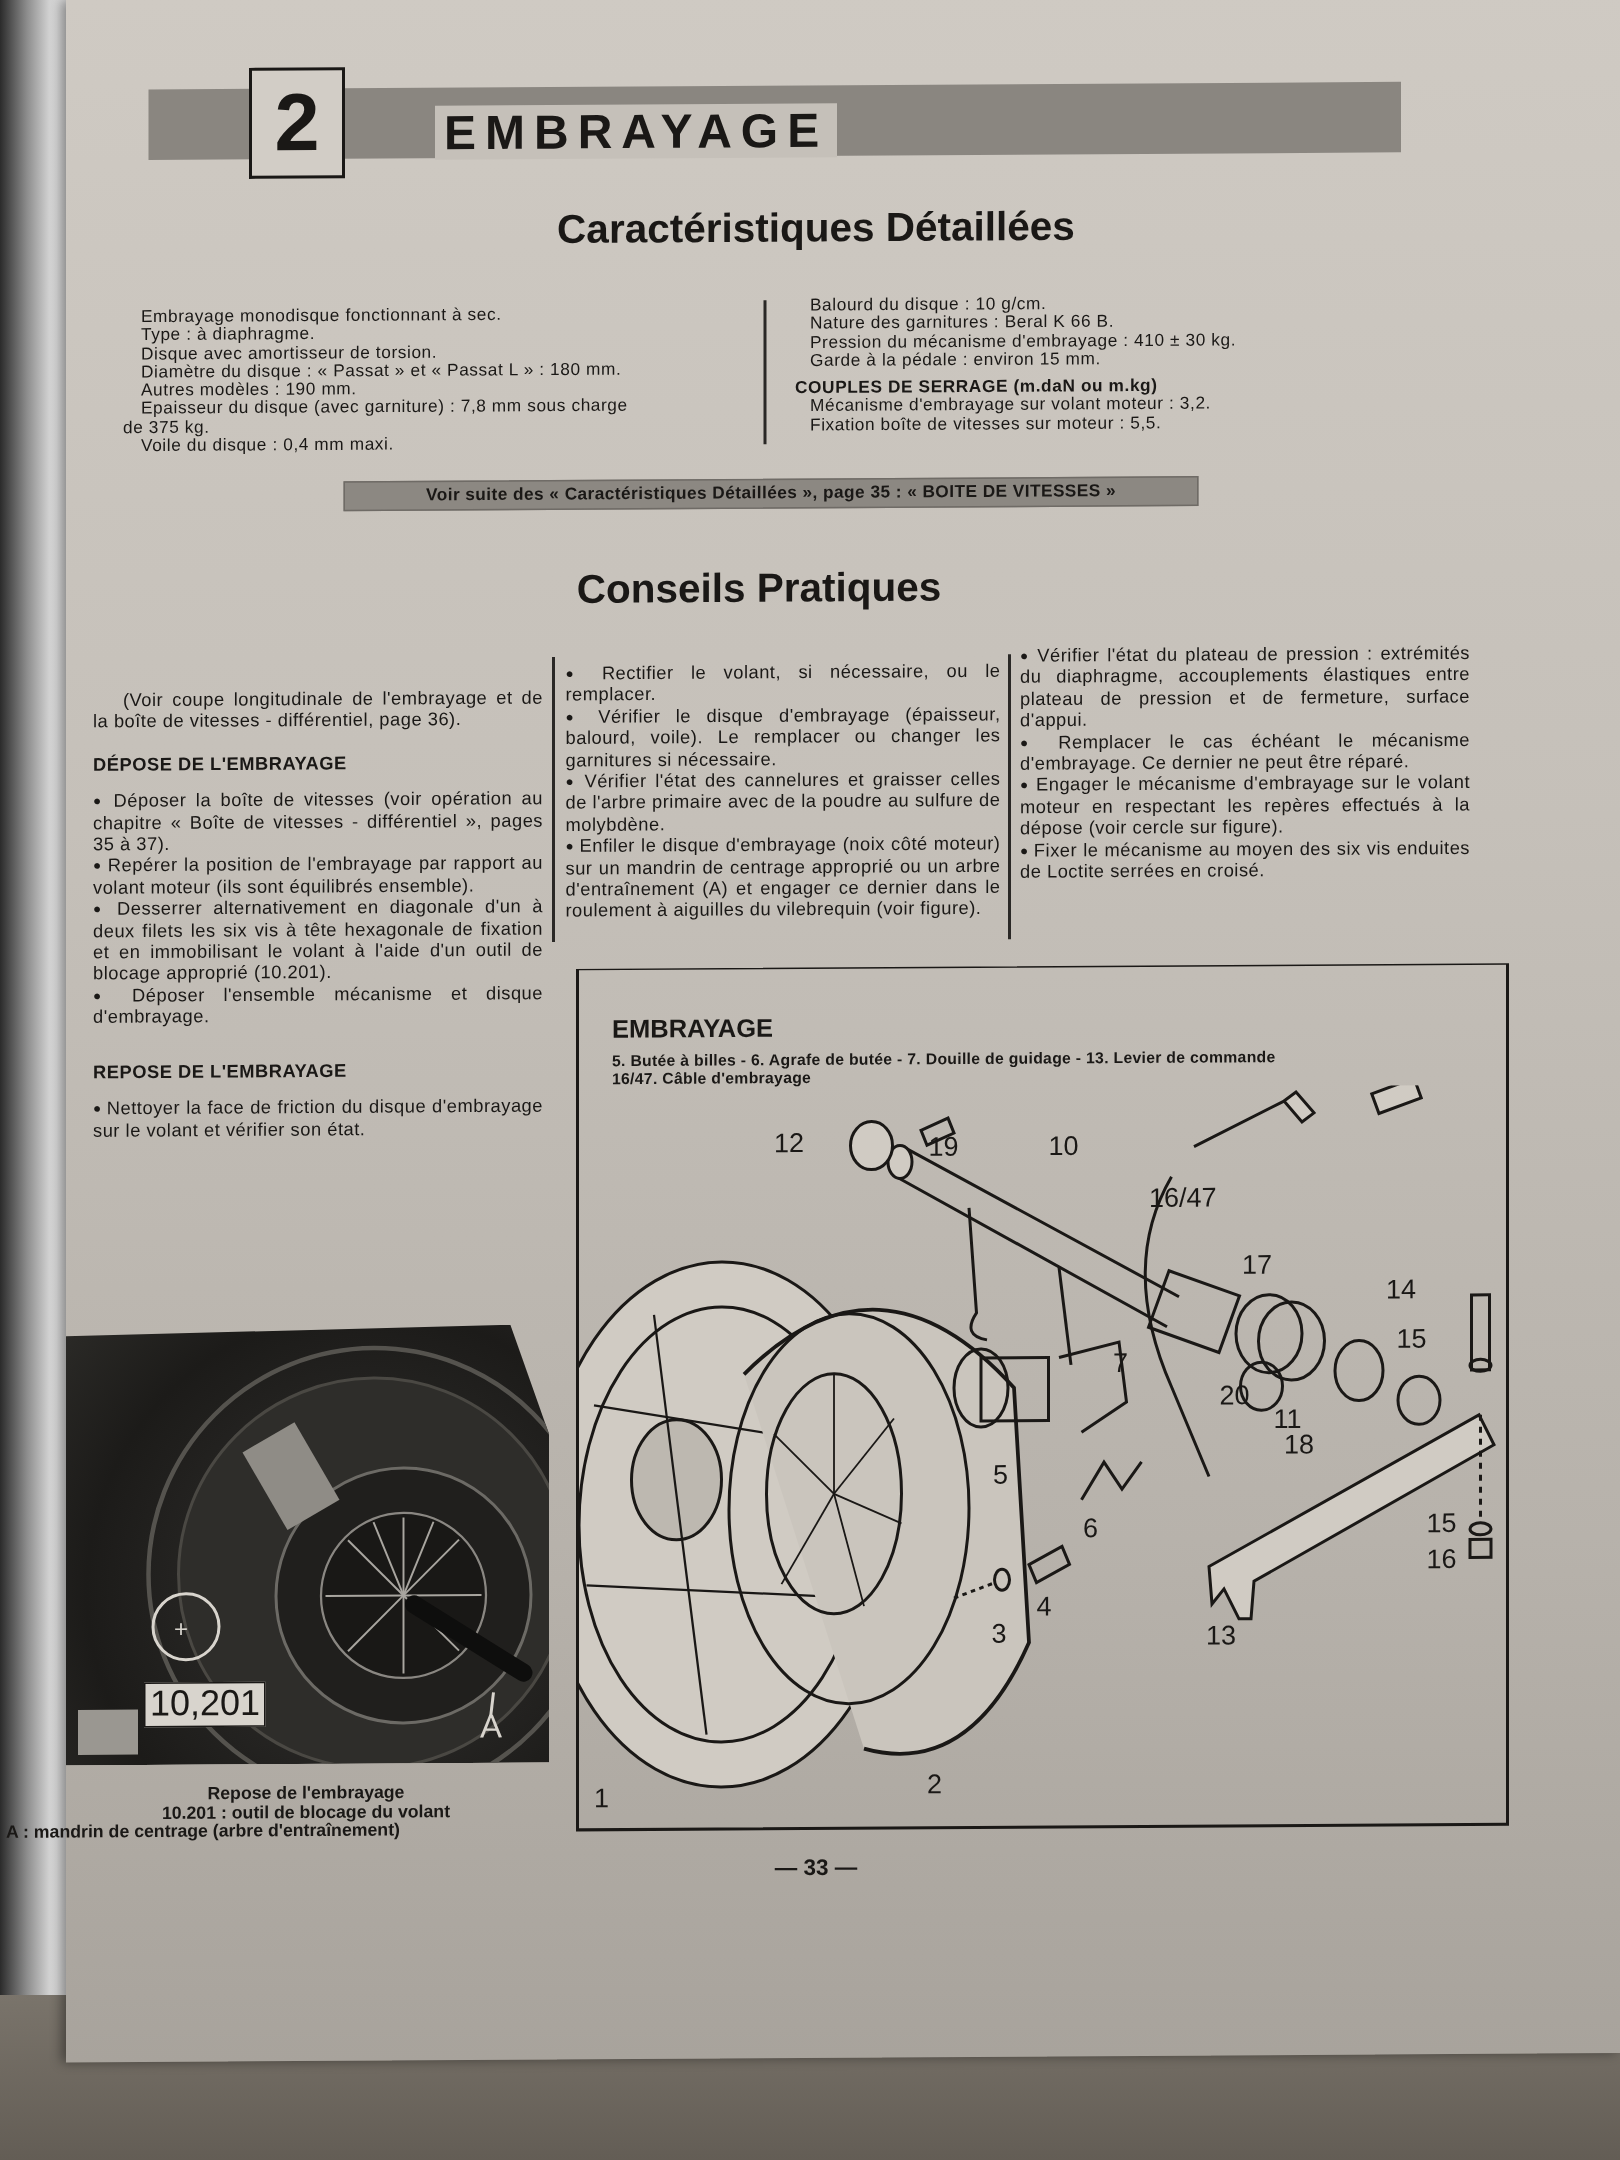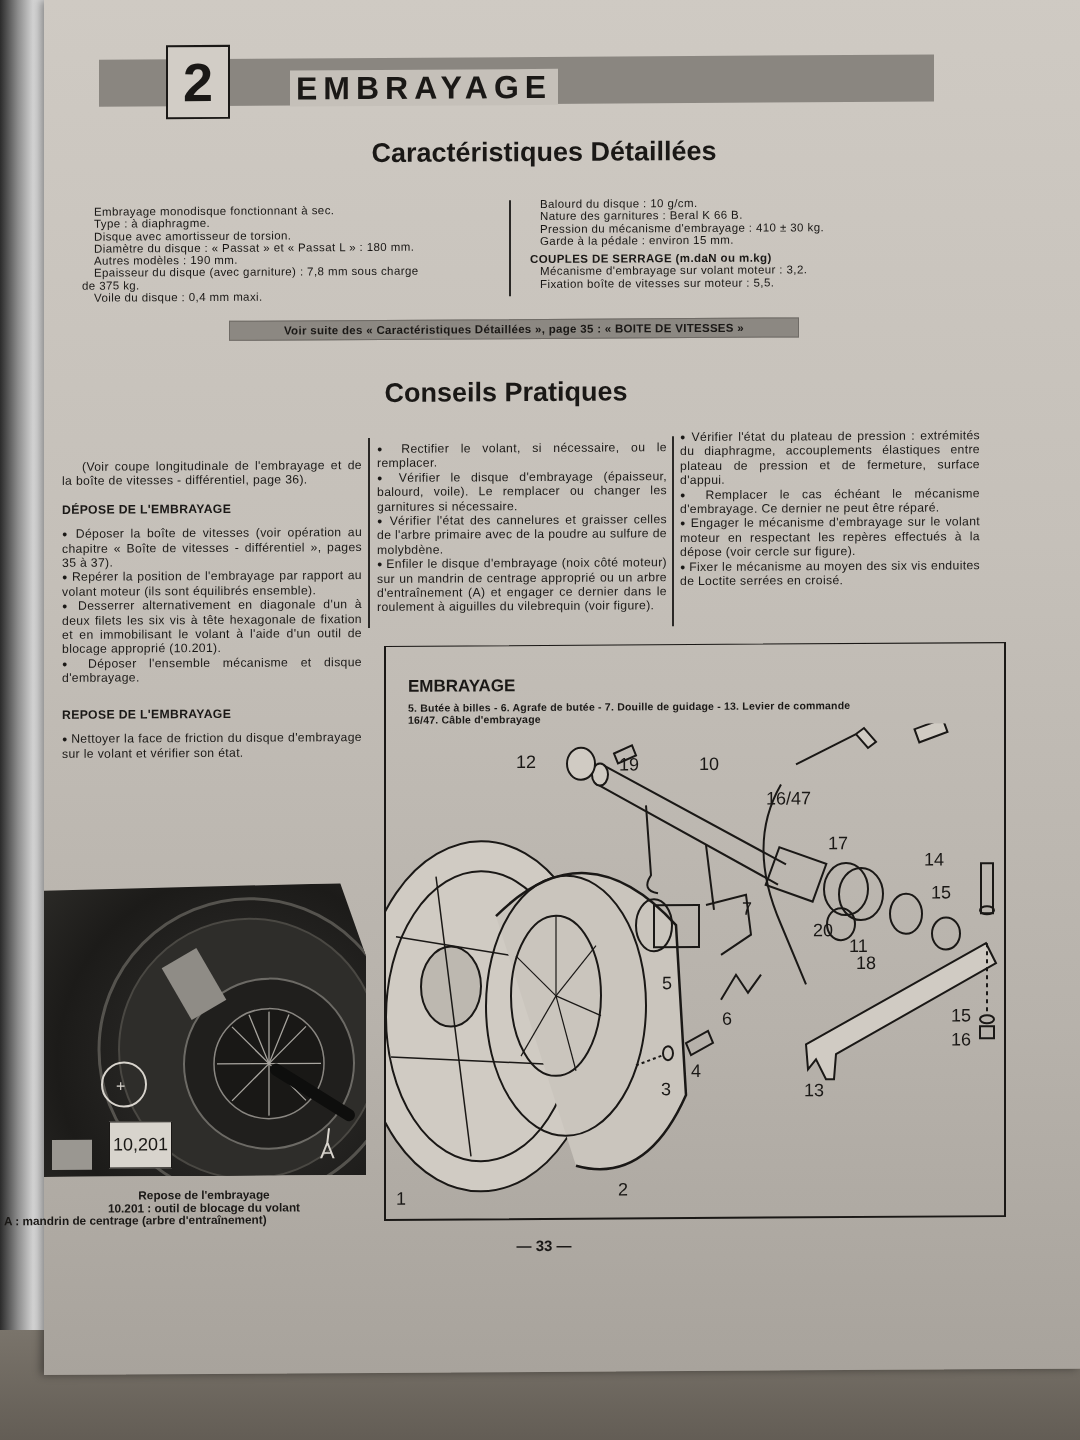--- a/index.html
+++ b/index.html
@@ -81,22 +81,22 @@
   .fig-title { font-size: 17px; font-weight: bold; }
   .fig-legend { font-size: 10.5px; font-weight: bold; line-height: 12px; letter-spacing: 0.2px; }
 
   .photo {
     left: 0px; top: 885px; width: 322px; height: 292px;
     background: radial-gradient(circle at 62% 60%, #3a3936 0%, #262523 40%, #1c1b19 70%, #2b2a27 100%);
     clip-path: polygon(0 2%, 92% 0, 100% 25%, 100% 100%, 0 100%);
     overflow: hidden;
   }
   .photo-label {
-    left: 65px; top: 237px; background: #d8d4cd; color: #1a1816;
-    font-size: 18px; padding: 12px 3px; border: 1px solid #1a1816;
+    left: 52px; top: 237px; background: #d8d4cd; color: #1a1816;
+    font-size: 24px; padding: 0 3px; border: 1px solid #1a1816;
   }
   .photo-a { left: 276px; top: 255px; color: #d8d4cd; font-size: 22px; }
   .caption { font-size: 11.8px; font-weight: bold; line-height: 12.5px; text-align: center; }
   .page-num { font-size: 15px; font-weight: bold; }
 </style>
 </head>
 <body>
 
 <div class="left-page">
     <div class="edge"></div>

